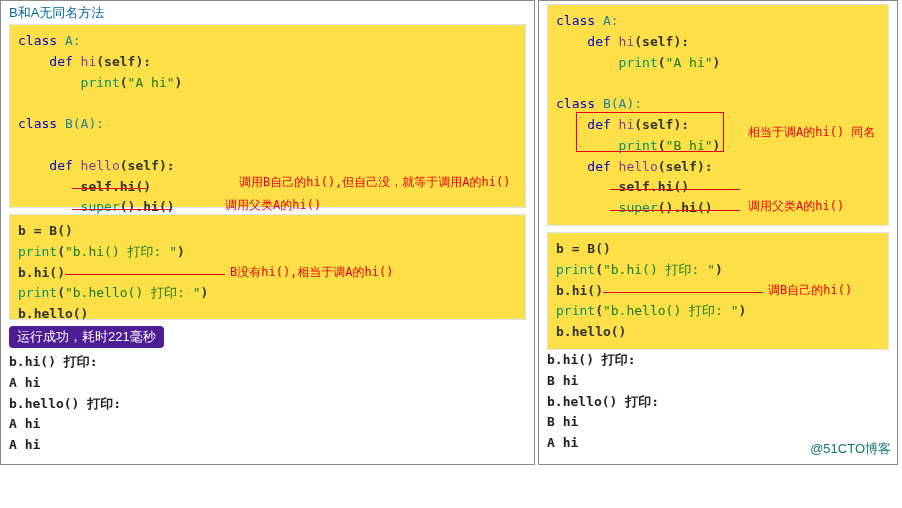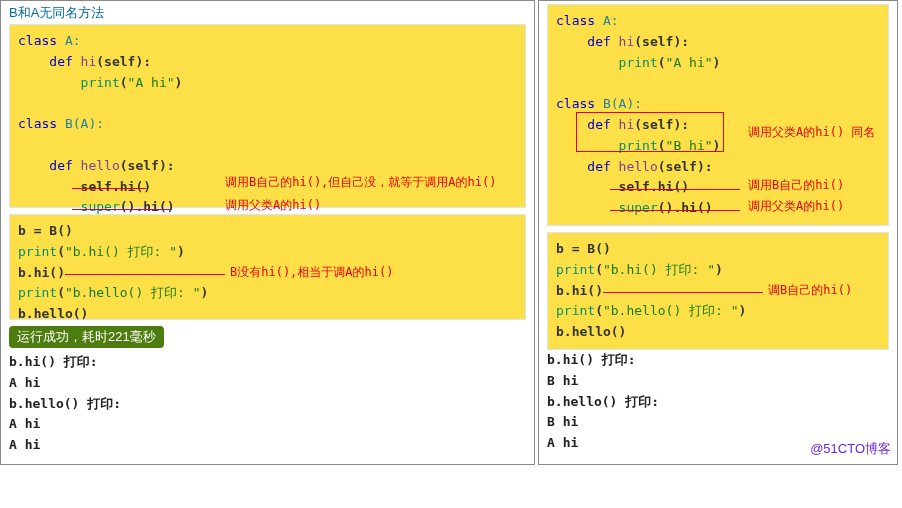--- a/index.html
+++ b/index.html
@@ -13,24 +13,24 @@
   .codeline { white-space: pre; position: relative; }
   .kw { color: #0000cc; }
   .kw2 { color: #068d6b; }
   .fn { color: #7a3e9d; }
   .str { color: #187a18; }
   .cls { color: #267f99; }
   .plain { color: #333; font-weight: bold; }
   .annot { color: #e60012; font-size: 12px; position: absolute; white-space: nowrap; }
   .redline { position: absolute; height: 1px; background: #e60012; }
   .redbox { position: absolute; border: 1.5px solid #e60012; }
-  .success { display: inline-block; background: #4d7c0f; color: #fff; font-size: 13px; border-radius: 4px; padding: 2px 8px; margin: 6px 0 4px 0; }
+  .success { display: inline-block; background: #4c1d95; color: #fff; font-size: 13px; border-radius: 4px; padding: 2px 8px; margin: 6px 0 4px 0; }
   .output { font-family: Consolas, monospace; font-size: 13px; line-height: 1.6; color: #222; font-weight: bold; }
   .outline { white-space: pre; }
-  .watermark { position: absolute; right: 6px; bottom: 6px; color: #6d28d9; font-size: 13px; }
+  .watermark { position: absolute; right: 6px; bottom: 6px; color: #0f766e; font-size: 13px; }
 </style>
 </head>
 <body>
 
 <div class="container">
 
   <div class="col col-left">
     <div class="title">B和A无同名方法</div>
 
     <div class="codebox" style="height:184px;">
@@ -39,21 +39,21 @@
       <div class="codeline"><span class="kw2">        print</span><span class="plain">(</span><span class="str">"A hi"</span><span class="plain">)</span></div>
       <div class="codeline"> </div>
       <div class="codeline"><span class="kw">class</span><span class="cls"> B(A):</span></div>
       <div class="codeline"> </div>
       <div class="codeline"><span class="kw">    def</span><span class="fn"> hello</span><span class="plain">(self):</span></div>
       <div class="codeline"><span class="plain">        self.hi()</span></div>
       <div class="codeline"><span class="kw2">        super</span><span class="plain">().hi()</span></div>
 
       <div class="redline" style="left:62px; top:163px; width:74px;"></div>
       <div class="redline" style="left:62px; top:184px; width:100px;"></div>
-      <div class="annot" style="left:215px; top:148px;">调用B自己的hi(),但自己没，就等于调用A的hi()</div>
+      <div class="annot" style="left:229px; top:148px;">调用B自己的hi(),但自己没，就等于调用A的hi()</div>
       <div class="annot" style="left:215px; top:171px;">调用父类A的hi()</div>
     </div>
     <div style="height:6px;"></div>
     <div class="codebox" style="height:106px; position:relative;">
       <div class="codeline"><span class="plain">b = B()</span></div>
       <div class="codeline"><span class="kw2">print</span><span class="plain">(</span><span class="str">"b.hi() 打印: "</span><span class="plain">)</span></div>
       <div class="codeline"><span class="plain">b.hi()</span></div>
       <div class="codeline"><span class="kw2">print</span><span class="plain">(</span><span class="str">"b.hello() 打印: "</span><span class="plain">)</span></div>
       <div class="codeline"><span class="plain">b.hello()</span></div>
       <div class="redline" style="left:55px; top:59px; width:160px;"></div>
@@ -81,22 +81,21 @@
       <div class="codeline"><span class="kw">class</span><span class="cls"> B(A):</span></div>
       <div class="codeline"><span class="kw">    def</span><span class="fn"> hi</span><span class="plain">(self):</span></div>
       <div class="codeline"><span class="kw2">        print</span><span class="plain">(</span><span class="str">"B hi"</span><span class="plain">)</span></div>
       <div class="codeline"><span class="kw">    def</span><span class="fn"> hello</span><span class="plain">(self):</span></div>
       <div class="codeline"><span class="plain">        self.hi()</span></div>
       <div class="codeline"><span class="kw2">        super</span><span class="plain">().hi()</span></div>
 
       <div class="redbox" style="left:28px; top:107px; width:148px; height:40px;"></div>
       <div class="redline" style="left:62px; top:184px; width:130px;"></div>
       <div class="redline" style="left:62px; top:205px; width:130px;"></div>
-      <div class="annot" style="left:200px; top:118px;">调用父类A的hi() 同名</div>
-      <div class="annot" style="left:200px; top:171px;">调用B自己的hi()</div>
+      <div class="annot" style="left:200px; top:118px;">相当于调A的hi() 同名</div>
       <div class="annot" style="left:200px; top:192px;">调用父类A的hi()</div>
     </div>
     <div style="height:6px;"></div>
     <div class="codebox" style="position:relative;">
       <div class="codeline"><span class="plain">b = B()</span></div>
       <div class="codeline"><span class="kw2">print</span><span class="plain">(</span><span class="str">"b.hi() 打印: "</span><span class="plain">)</span></div>
       <div class="codeline"><span class="plain">b.hi()</span></div>
       <div class="codeline"><span class="kw2">print</span><span class="plain">(</span><span class="str">"b.hello() 打印: "</span><span class="plain">)</span></div>
       <div class="codeline"><span class="plain">b.hello()</span></div>
       <div class="redline" style="left:55px; top:59px; width:160px;"></div>

